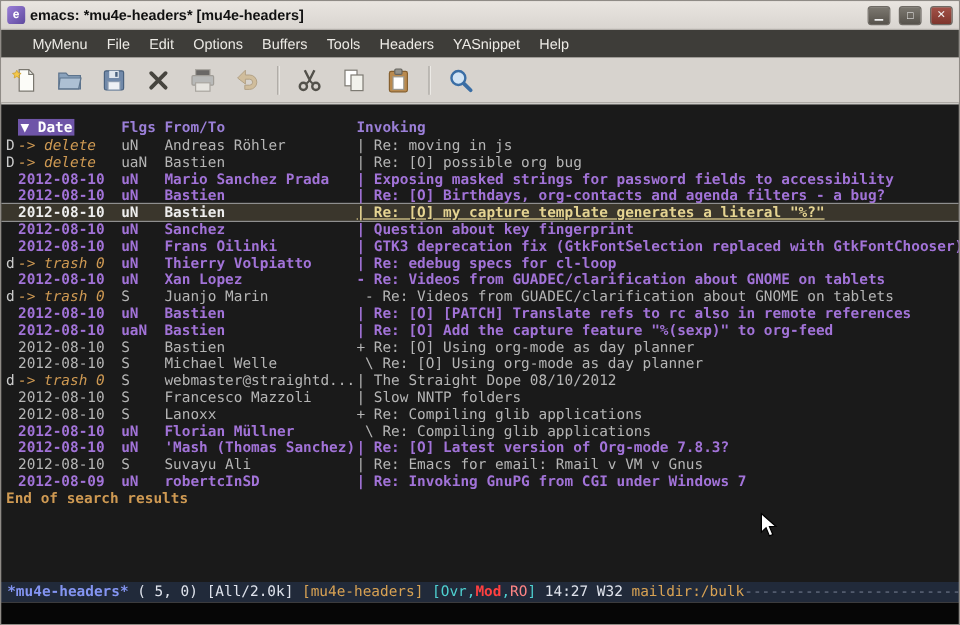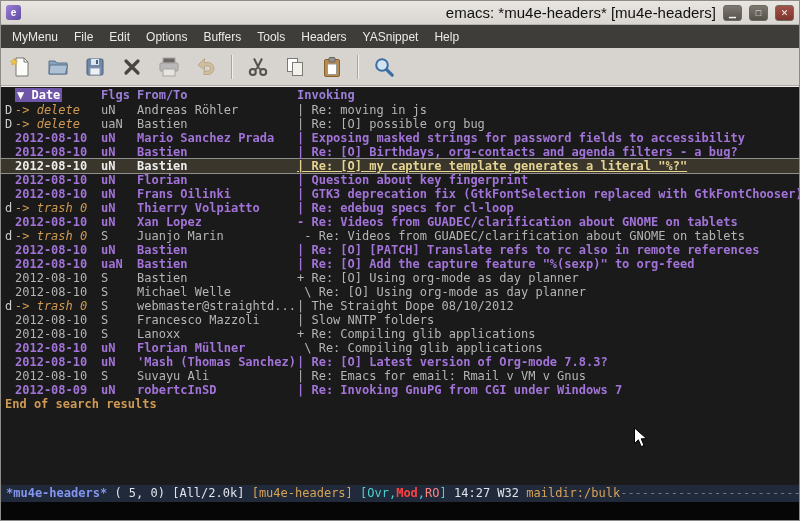--- a/index.html
+++ b/index.html
@@ -2,37 +2,37 @@
 <html style="--bg: #1a1a1a; --unread: #a273d8; --read: #b5b5b5; --marked: #cf9a53; --mark_char: #cccccc; --header_fg: #9b7fd8; --sort_bg: #6f55a8; --sort_fg: #ffffff; --hl_bg: #3a362c; --hl_fg: #eeeeee; --hl_subject: #e5d492; --footer: #cf9a53; --ml_bg: #212a3a; --ml_fg: #dfe3ec; --ml_buffer: #8495f2; --ml_mode: #d8a253; --ml_cyan: #4fd1d1; --ml_red: #ff4040; --ml_ro: #ff8585; --ml_dash: #6b7487; --titlebar_bg: #d9d5d0; --titlebar_hi: #e9e5e0; --menubar_bg: #3e3d39; --toolbar_bg: #d7d3ce;"><head>
 <meta charset="utf-8">
 <style>
   *{margin:0;padding:0;box-sizing:border-box}
   html,body{width:800px;height:521px;overflow:hidden;background:#000;font-family:"Liberation Sans","DejaVu Sans",sans-serif}
   .window{position:relative;width:800px;height:521px;border:1px solid #8f8b86;display:flex;flex-direction:column;background:var(--toolbar_bg,#d7d3ce)}
 
   
   .titlebar{height:24px;flex:0 0 24px;background:linear-gradient(var(--titlebar_hi,#e9e5e0),var(--titlebar_bg,#d9d5d0));display:flex;align-items:center;padding:0 5px;gap:4px;border-bottom:1px solid #b5b1ac}
   .app-icon{width:15px;height:15px;border-radius:3px;background:linear-gradient(135deg,#9b7fd8,#5f4a9e);color:#fff;font-size:10px;font-weight:bold;display:flex;align-items:center;justify-content:center}
-  .title-text{flex:1;text-align:right;font-size:15px;font-weight:normal;color:#111}
+  .title-text{flex:1;text-align:left;font-size:12px;font-weight:bold;color:#111}
   .win-btn{width:19px;height:16px;border-radius:3px;border:1px solid #6e6a64;display:flex;align-items:center;justify-content:center;font-size:9px;color:#f2f2f2;background:linear-gradient(#7c7870,#57534c);margin-left:3px}
   .win-btn.close{background:linear-gradient(#a35248,#7e352c)}
 
   
-  .menubar{height:23px;flex:0 0 23px;background:var(--menubar_bg,#3e3d39);display:flex;align-items:flex-end;padding-left:3px}
+  .menubar{height:23px;flex:0 0 23px;background:var(--menubar_bg,#3e3d39);display:flex;align-items:flex-end;padding-left:18px}
   .menu-item{color:#eceae5;font-size:12px;padding:4px 8px;cursor:default}
 
   
   .toolbar{height:38px;flex:0 0 38px;background:var(--toolbar_bg,#d7d3ce);display:flex;align-items:center;padding:0 3px;gap:3px;border-bottom:1px solid #aeaaa5}
   .tb-btn{width:34px;height:30px;border:none;background:transparent;border-radius:3px;display:flex;align-items:center;justify-content:center}
   .tb-btn .tb-ic{display:flex}
   .tb-btn.disabled{opacity:.5}
   .tb-sep{width:2px;height:24px;border-left:1px solid #a8a49f;border-right:1px solid #f2efeb;margin:0 5px}
 
   
-  .editor{flex:1;background:var(--bg,#1a1a1a);border-top:1px solid #f2f0ec;font-family:"DejaVu Sans Mono","Liberation Mono",monospace;font-size:12px;overflow:hidden;position:relative;padding-top:1px}
+  .editor{flex:1;background:var(--bg,#1a1a1a);border-top:1px solid #f2f0ec;font-family:"DejaVu Sans Mono","Liberation Mono",monospace;font-size:12px;overflow:hidden;position:relative;padding-top:12px}
   .row{display:flex;height:14px;line-height:14px;white-space:pre;overflow:hidden}
   .c-mark{width:14px;flex:0 0 14px;padding-left:4px;overflow:hidden}
   .c-date{width:86px;flex:0 0 86px;overflow:hidden}
   .c-flags{width:36px;flex:0 0 36px;overflow:hidden}
   .c-from{width:160px;flex:0 0 160px;overflow:hidden}
   .c-subj{flex:1;overflow:hidden}
 
   .hdr{height:15px;line-height:15px}
   .hdr .sort{background:var(--sort_bg,#6f55a8);color:var(--sort_fg,#fff);font-weight:bold;padding:0 2px}
   .hdr .col{color:var(--header_fg,#9b7fd8);font-weight:bold}
@@ -183,21 +183,21 @@
       <span class="c-flags col">Flgs</span>
       <span class="c-from col">From/To</span>
       <span class="c-subj col">Invoking</span>
     </div>
     <div>
         <div class="row msg"><span class="c-mark f-mark">D</span><span class="c-date f-marked">-&gt; delete</span><span class="c-flags f-read">uN</span><span class="c-from f-read">Andreas Röhler</span><span class="c-subj f-read">| Re: moving in js</span></div>
         <div class="row msg"><span class="c-mark f-mark">D</span><span class="c-date f-marked">-&gt; delete</span><span class="c-flags f-read">uaN</span><span class="c-from f-read">Bastien</span><span class="c-subj f-read">| Re: [O] possible org bug</span></div>
         <div class="row msg"><span class="c-mark f-mark"></span><span class="c-date f-unread">2012-08-10</span><span class="c-flags f-unread">uN</span><span class="c-from f-unread">Mario Sanchez Prada</span><span class="c-subj f-unread">| Exposing masked strings for password fields to accessibility</span></div>
         <div class="row msg"><span class="c-mark f-mark"></span><span class="c-date f-unread">2012-08-10</span><span class="c-flags f-unread">uN</span><span class="c-from f-unread">Bastien</span><span class="c-subj f-unread">| Re: [O] Birthdays, org-contacts and agenda filters - a bug?</span></div>
         <div class="row msg current"><span class="c-mark f-mark"></span><span class="c-date f-unread">2012-08-10</span><span class="c-flags f-unread">uN</span><span class="c-from f-unread">Bastien</span><span class="c-subj f-unread">| Re: [O] my capture template generates a literal "%?"</span></div>
-        <div class="row msg"><span class="c-mark f-mark"></span><span class="c-date f-unread">2012-08-10</span><span class="c-flags f-unread">uN</span><span class="c-from f-unread">Florian</span><span class="c-subj f-unread">| Question about key fingerprint</span></div>
+        <div class="row msg"><span class="c-mark f-mark"></span><span class="c-date f-unread">2012-08-10</span><span class="c-flags f-unread">uN</span><span class="c-from f-unread">Sanchez</span><span class="c-subj f-unread">| Question about key fingerprint</span></div>
         <div class="row msg"><span class="c-mark f-mark"></span><span class="c-date f-unread">2012-08-10</span><span class="c-flags f-unread">uN</span><span class="c-from f-unread">Frans Oilinki</span><span class="c-subj f-unread">| GTK3 deprecation fix (GtkFontSelection replaced with GtkFontChooser)</span></div>
         <div class="row msg"><span class="c-mark f-mark">d</span><span class="c-date f-marked">-&gt; trash 0</span><span class="c-flags f-unread">uN</span><span class="c-from f-unread">Thierry Volpiatto</span><span class="c-subj f-unread">| Re: edebug specs for cl-loop</span></div>
         <div class="row msg"><span class="c-mark f-mark"></span><span class="c-date f-unread">2012-08-10</span><span class="c-flags f-unread">uN</span><span class="c-from f-unread">Xan Lopez</span><span class="c-subj f-unread">- Re: Videos from GUADEC/clarification about GNOME on tablets</span></div>
         <div class="row msg"><span class="c-mark f-mark">d</span><span class="c-date f-marked">-&gt; trash 0</span><span class="c-flags f-read">S</span><span class="c-from f-read">Juanjo Marin</span><span class="c-subj f-read"> - Re: Videos from GUADEC/clarification about GNOME on tablets</span></div>
         <div class="row msg"><span class="c-mark f-mark"></span><span class="c-date f-unread">2012-08-10</span><span class="c-flags f-unread">uN</span><span class="c-from f-unread">Bastien</span><span class="c-subj f-unread">| Re: [O] [PATCH] Translate refs to rc also in remote references</span></div>
         <div class="row msg"><span class="c-mark f-mark"></span><span class="c-date f-unread">2012-08-10</span><span class="c-flags f-unread">uaN</span><span class="c-from f-unread">Bastien</span><span class="c-subj f-unread">| Re: [O] Add the capture feature "%(sexp)" to org-feed</span></div>
         <div class="row msg"><span class="c-mark f-mark"></span><span class="c-date f-read">2012-08-10</span><span class="c-flags f-read">S</span><span class="c-from f-read">Bastien</span><span class="c-subj f-read">+ Re: [O] Using org-mode as day planner</span></div>
         <div class="row msg"><span class="c-mark f-mark"></span><span class="c-date f-read">2012-08-10</span><span class="c-flags f-read">S</span><span class="c-from f-read">Michael Welle</span><span class="c-subj f-read"> \ Re: [O] Using org-mode as day planner</span></div>
         <div class="row msg"><span class="c-mark f-mark">d</span><span class="c-date f-marked">-&gt; trash 0</span><span class="c-flags f-read">S</span><span class="c-from f-read">webmaster@straightd...</span><span class="c-subj f-read">| The Straight Dope 08/10/2012</span></div>
         <div class="row msg"><span class="c-mark f-mark"></span><span class="c-date f-read">2012-08-10</span><span class="c-flags f-read">S</span><span class="c-from f-read">Francesco Mazzoli</span><span class="c-subj f-read">| Slow NNTP folders</span></div>

